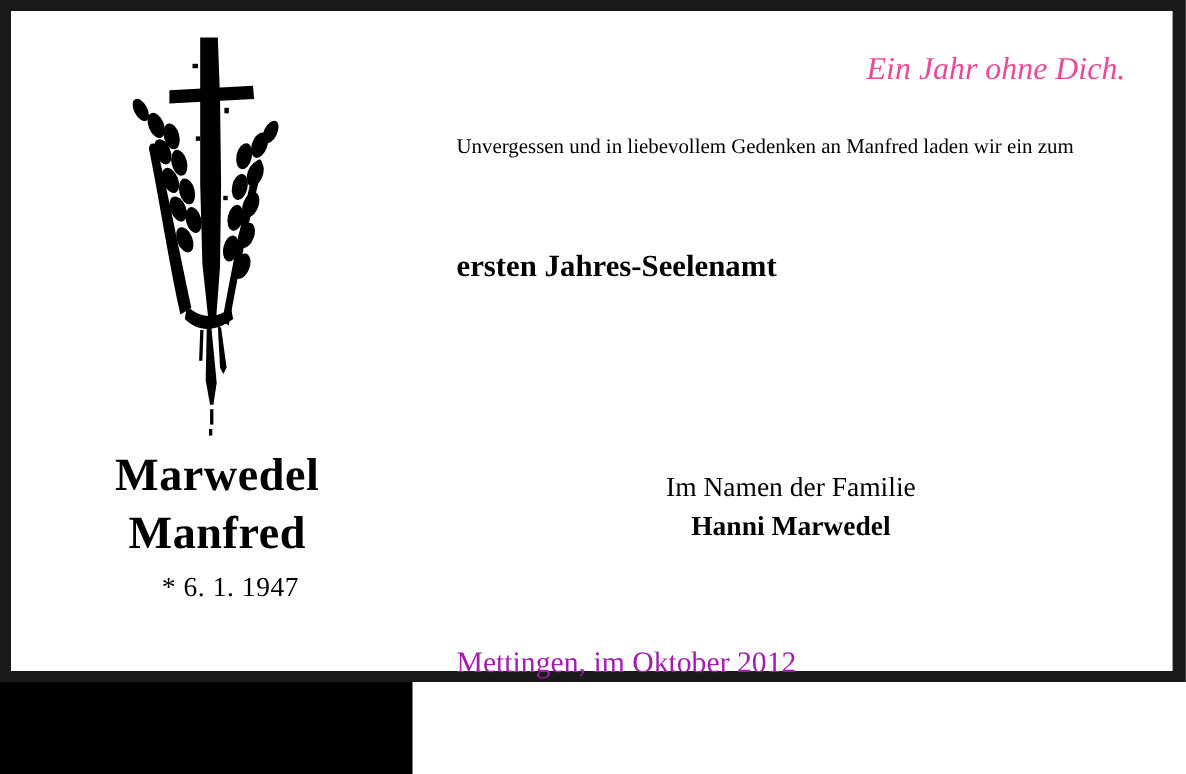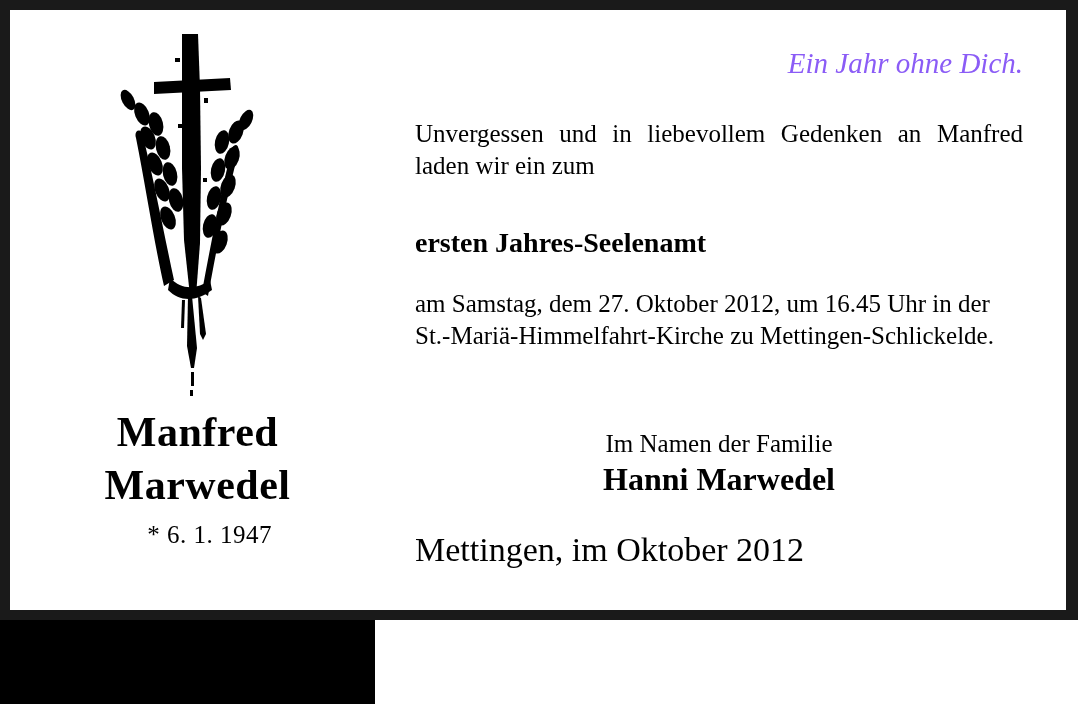--- a/index.html
+++ b/index.html
@@ -109,25 +109,25 @@
 
   .headline {
     position: absolute;
     left: 0;
     top: 36px;
     width: 608px;
     text-align: right;
     font-style: italic;
     font-size: 29px;
     line-height: 34px;
-    color: #8b5cf6;
+    color: #ec4899;
   }
 
   .para {
-    font-size: 25px;
+    font-size: 19px;
     line-height: 32px;
     color: #000000;
   }
 
   .intro {
     position: absolute;
     left: 0;
     top: 108px;
     width: 608px;
     text-align: justify;
@@ -159,35 +159,35 @@
     top: 418px;
     width: 608px;
     text-align: center;
   }
   .family-label {
     font-size: 25px;
     line-height: 32px;
     color: #000000;
   }
   .family-name {
-    font-size: 32px;
+    font-size: 25px;
     line-height: 38px;
     font-weight: bold;
     color: #000000;
   }
 
   .place-date {
     position: absolute;
     left: 0;
-    top: 524px;
+    top: 576px;
     width: 608px;
     text-align: left;
-    font-size: 34px;
+    font-size: 27px;
     line-height: 32px;
-    color: #000000;
+    color: #a21caf;
   }
 </style>
 </head>
 <body>
 
 <div class="page">
 
   <div class="notice-frame">
     <div class="notice-inner">
 
@@ -240,38 +240,37 @@
               <path d="M118 268 L122 268 L127 320 L124 340 L121 340 L117 318 Z"></path>
               <path d="M128 268 L131 270 L136 306 L133 312 L130 306 Z"></path>
               <path d="M112 272 L115 272 L114 300 L111 300 Z"></path>
               <rect x="121" y="344" width="3" height="14"></rect>
               <rect x="120" y="362" width="3" height="6"></rect>
             </g>
           </svg>
         </div>
 
         <div class="name-block">
+          <div class="name-line">Marwedel</div>
           <div class="name-line">Manfred</div>
-          <div class="name-line">Marwedel</div>
           <div class="dates">
             <div class="date-line">* 6. 1. 1947</div>
           </div>
         </div>
 
       </div>
 
       <div class="right-col">
 
         <div class="headline">Ein Jahr ohne Dich.</div>
 
         <div class="para intro">Unvergessen und in liebevollem Gedenken an Manfred laden wir ein zum</div>
 
         <div class="service-title">ersten Jahres-Seelenamt</div>
 
-        <div class="para details">am Samstag, dem 27. Oktober 2012, um 16.45 Uhr in der St.-Mariä-Himmelfahrt-Kirche zu Mettingen-Schlickelde.</div>
 
         <div class="family-block">
           <div class="family-label">Im Namen der Familie</div>
           <div class="family-name">Hanni Marwedel</div>
         </div>
 
         <div class="place-date">Mettingen, im Oktober 2012</div>
 
       </div>
 

